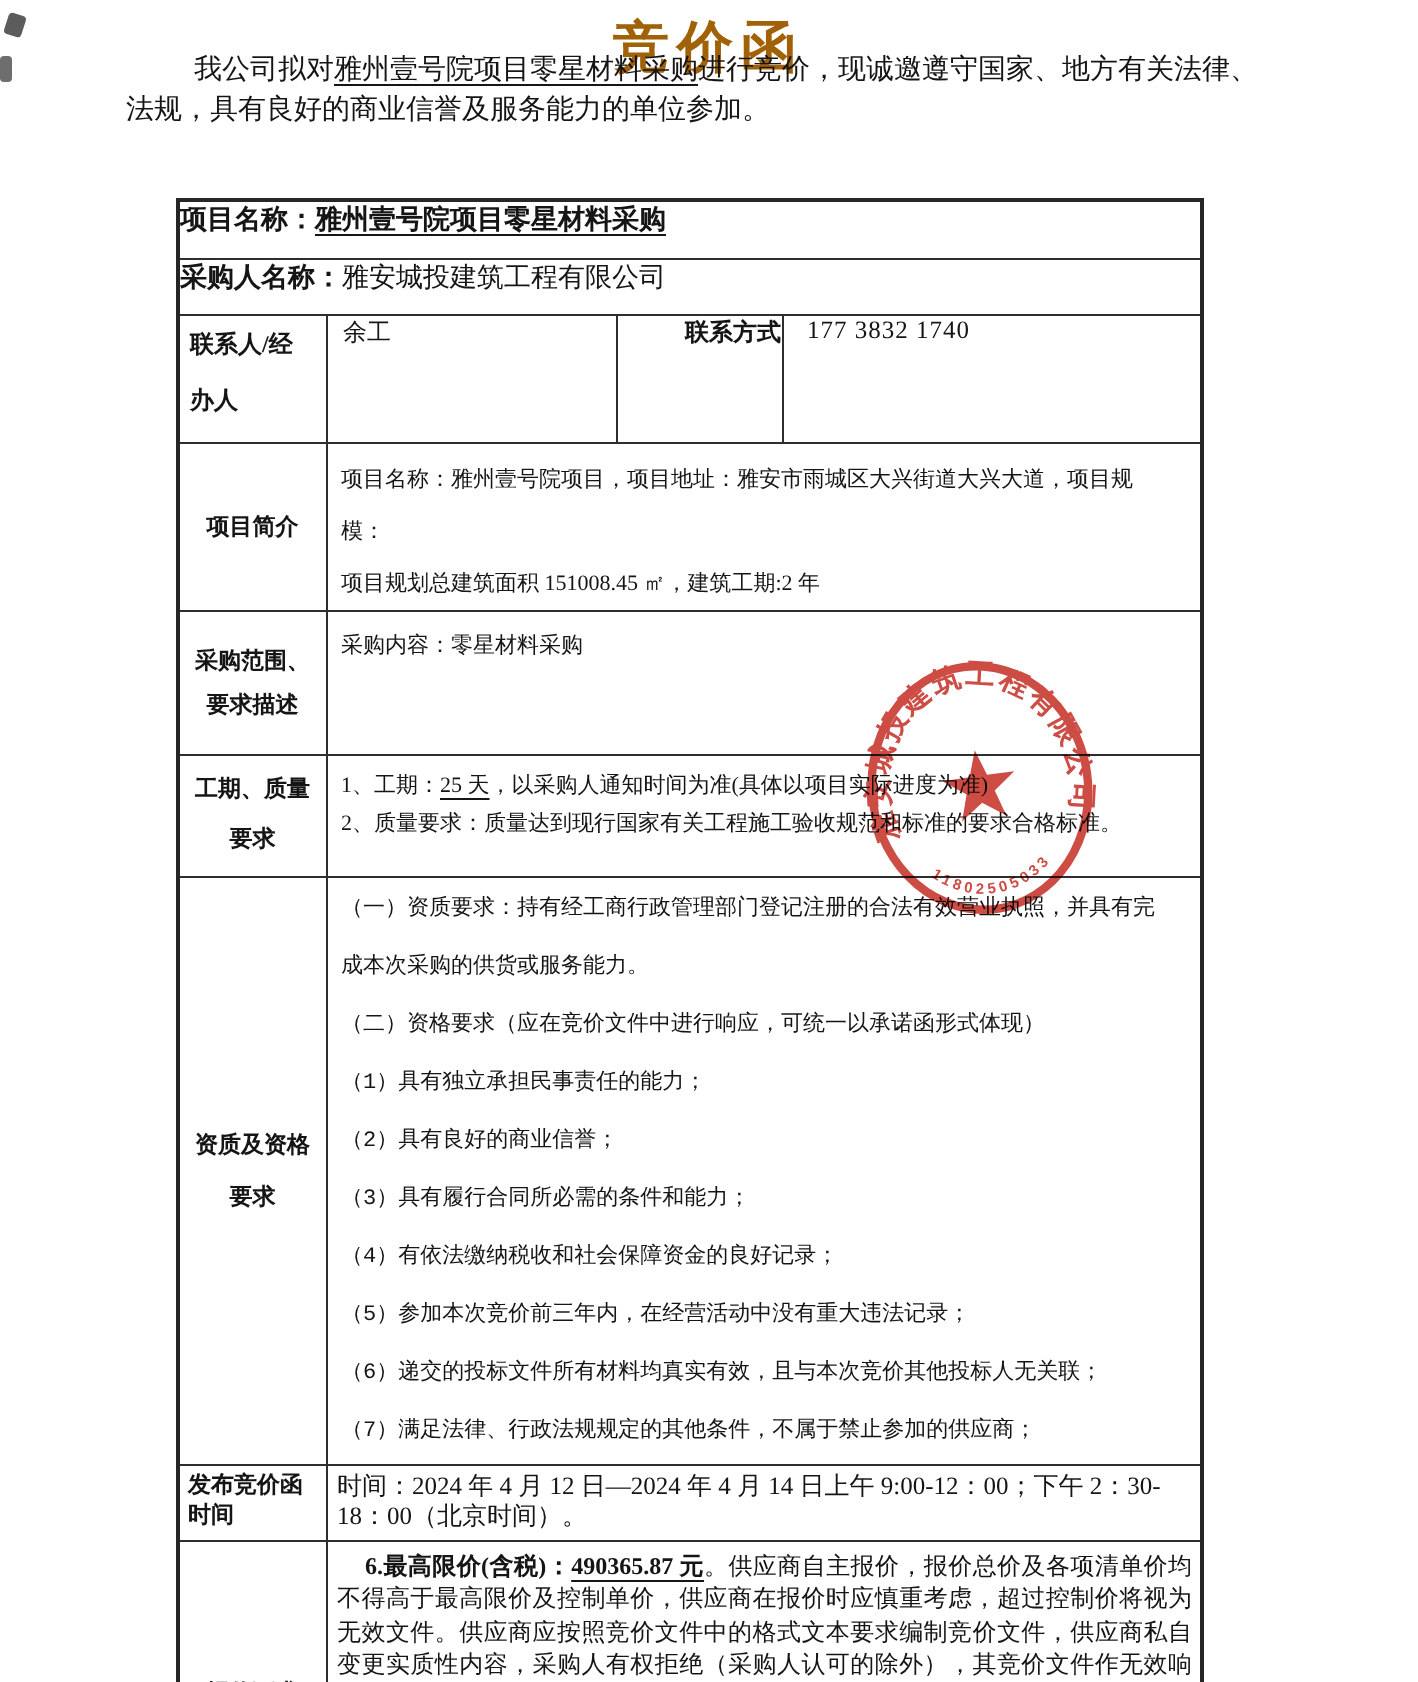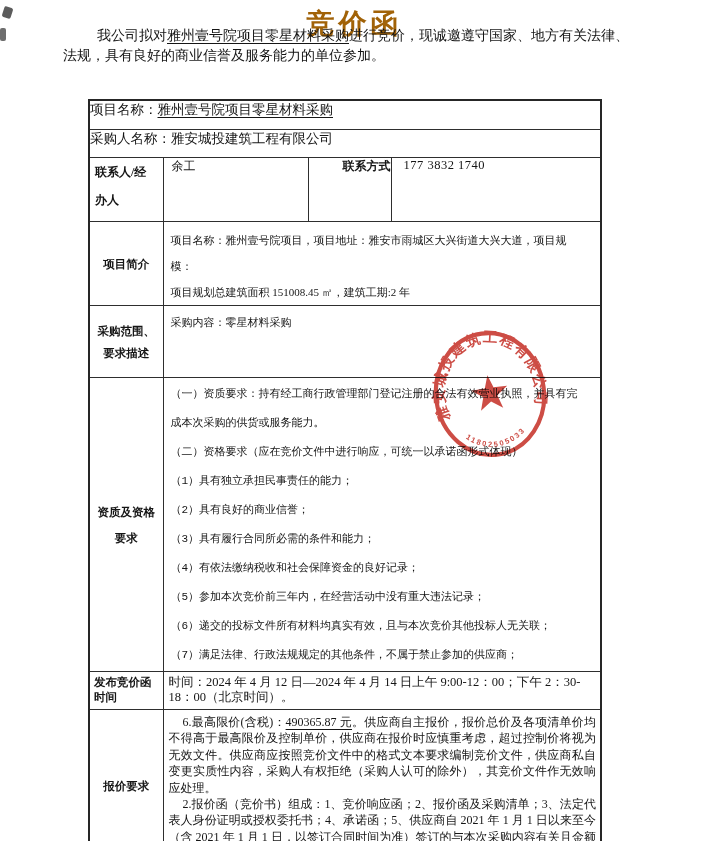--- a/index.html
+++ b/index.html
@@ -10,21 +10,21 @@
   .doc-title{
     position:absolute;left:0;right:0;top:5px;text-align:center;
     font-family:"Liberation Sans","DejaVu Sans",sans-serif;
     font-size:28px;font-weight:bold;letter-spacing:4px;color:#a16207;
   }
   .intro{
     position:absolute;left:63px;top:26px;width:566px;
     font-size:14px;line-height:20px;text-indent:34px;text-align:justify;
   }
   .ul{text-decoration:underline;text-underline-offset:3px;}
-  .b{font-weight:normal;}
+  .b{font-weight:bold;}
 
   table.main{
     position:absolute;left:88px;top:99px;width:512px;
     border-collapse:collapse;table-layout:fixed;
     border:2px solid #262626;
   }
   table.main td{border:1px solid #2e2e2e;padding:0;vertical-align:top;overflow:hidden;}
 
   
   .r1 td{height:28px;font-size:13.5px;vertical-align:middle;padding-left:7px;}
@@ -114,20 +114,30 @@
     </tr>
 
     <tr class="r5">
       <td class="lblmid">
         <div>采购范围、</div>
         <div>要求描述</div>
       </td>
       <td class="content" colspan="3">采购内容：零星材料采购</td>
     </tr>
 
+    <tr class="r6">
+      <td class="lblmid">
+        <div>工期、质量</div>
+        <div>要求</div>
+      </td>
+      <td class="content" colspan="3">
+        <div><span>1、工期：</span><span class="ul">25 天</span><span>，以采购人通知时间为准(具体以项目实际进度为准)</span></div>
+        <div>2、质量要求：质量达到现行国家有关工程施工验收规范和标准的要求合格标准。</div>
+      </td>
+    </tr>
 
     <tr class="r7">
       <td class="lblmid">
         <div>资质及资格</div>
         <div>要求</div>
       </td>
       <td class="content" colspan="3">
         <div>（一）资质要求：持有经工商行政管理部门登记注册的合法有效营业执照，并具有完</div>
         <div>成本次采购的供货或服务能力。</div>
         <div>（二）资格要求（应在竞价文件中进行响应，可统一以承诺函形式体现）</div>

